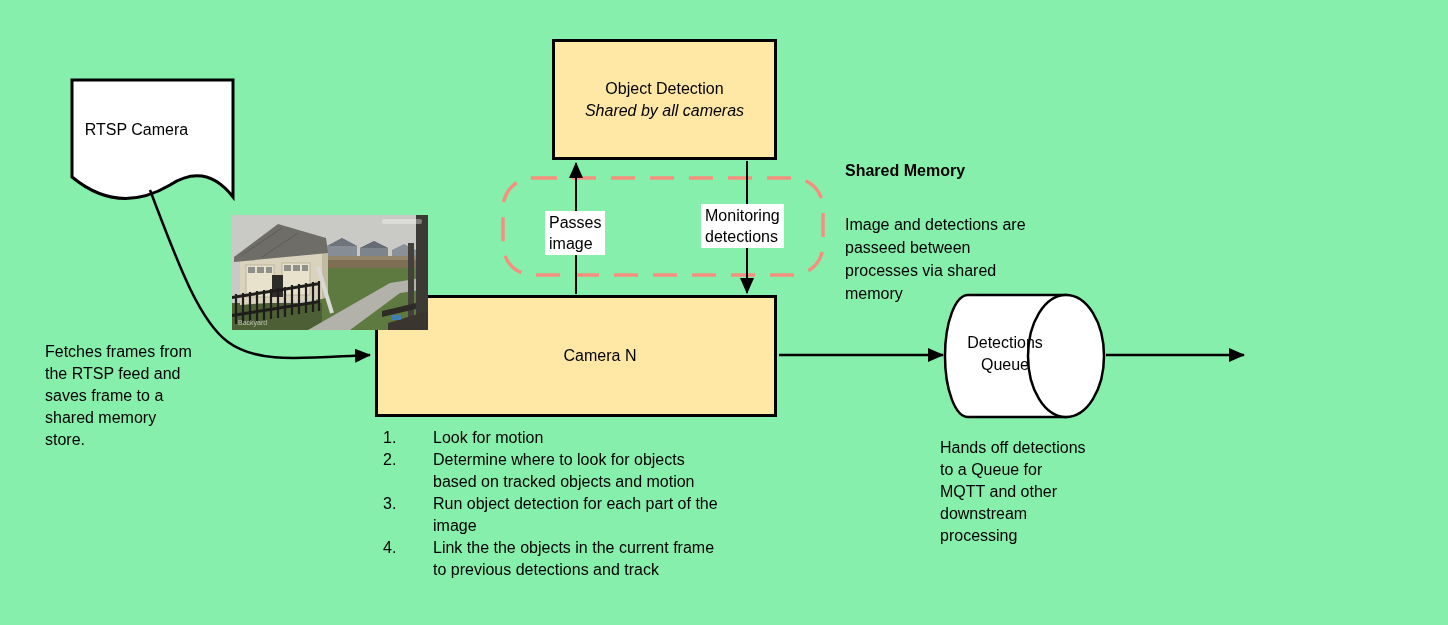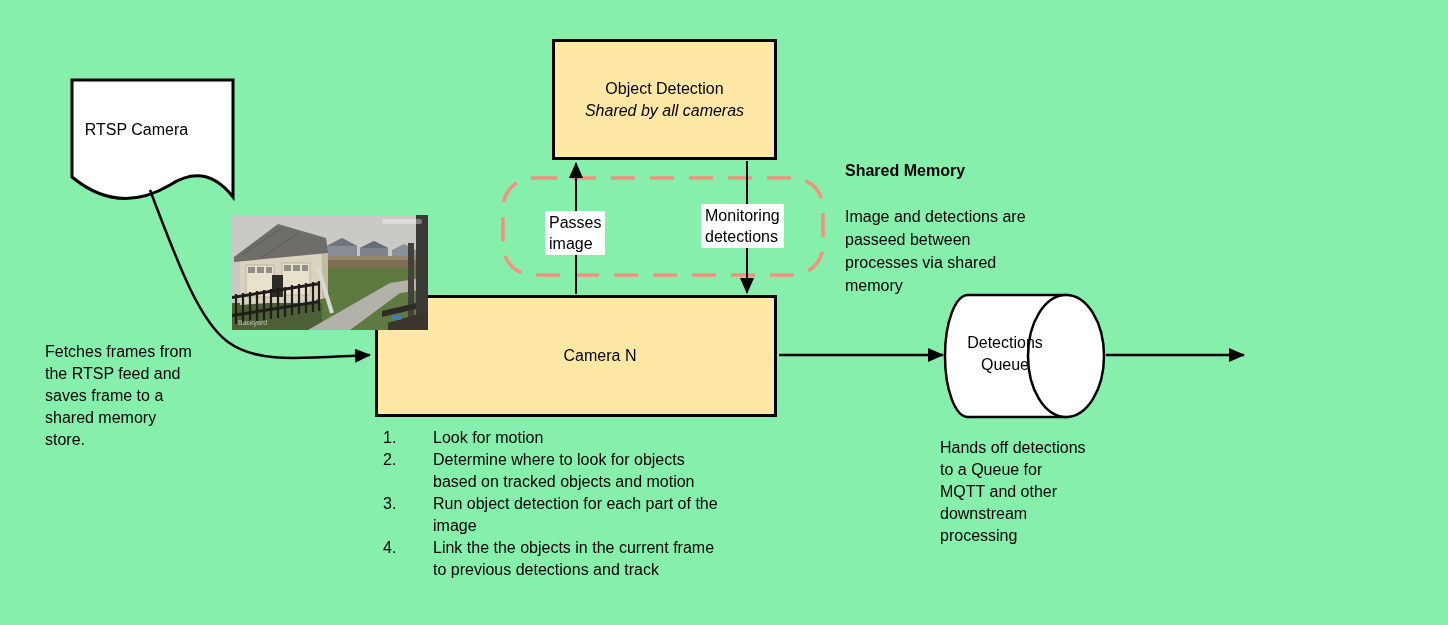--- a/index.html
+++ b/index.html
@@ -7,21 +7,21 @@
     position:relative;width:1448px;height:625px;background:#86efac;overflow:hidden;
     font-family:"Liberation Sans",sans-serif;font-size:16px;color:#000;
   }
   .layer{position:absolute;left:0;top:0;}
   .box{
     position:absolute;background:var(--box-fill,#FFE8A5);
     border:3px solid var(--line,#000);
     display:flex;align-items:center;justify-content:center;
     text-align:center;line-height:22px;z-index:2;box-sizing:border-box;
   }
-  .pre{white-space:pre-line;}
+  .pre{white-space:pre-line;margin-top:8px;}
   .note{position:absolute;line-height:22px;white-space:pre-line;z-index:3;}
   .wlabel{
     position:absolute;background:#fff;line-height:21px;white-space:pre-line;
     padding:1px 4px;z-index:3;
   }
   .bold{font-weight:bold;}
   .italic{font-style:italic;}
   .steps{position:absolute;left:383px;top:427px;z-index:3;}
   .step{display:flex;line-height:22px;}
   .step .num{width:50px;flex:0 0 50px;}

